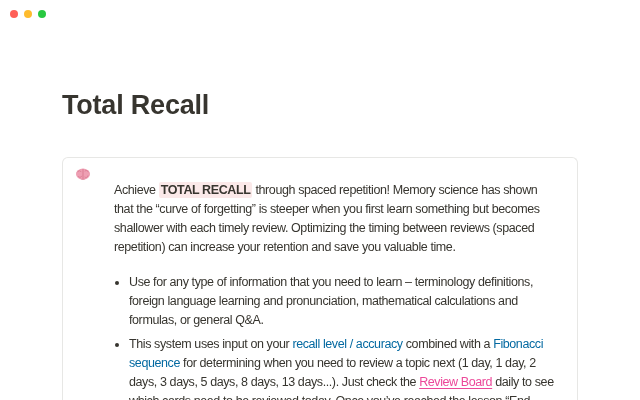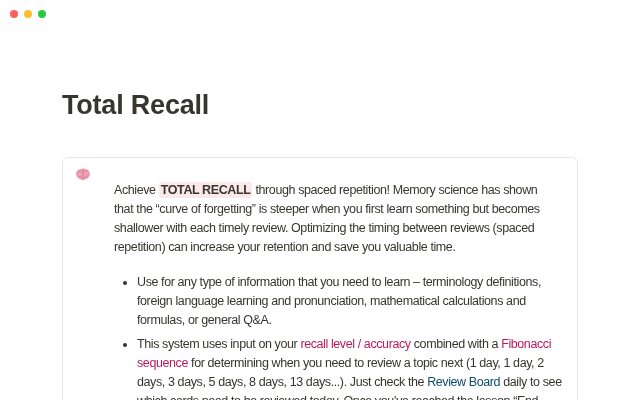--- a/index.html
+++ b/index.html
@@ -41,31 +41,32 @@
   .callout-icon { width: 16px; height: 15px; margin-top: 2px; flex: none; }
   .callout-body {
     margin-left: 7px;
     font-size: 12.5px; line-height: 19px;
     letter-spacing: -0.4px;
     color: #37352F;
     min-width: 0;
   }
   .callout-para { margin: 16px; }
   .callout-list { margin: 12px 0 0 0; padding: 0 0 0 31px; list-style: disc outside; }
-  .callout-list li { margin: 0 0 5px 8px; padding-left: 0; }
+  .callout-list li { margin: 0 0 5px 0; padding-left: 0; }
 
   .seg-bold-red-bg {
     font-weight: 700;
     background: #FBE9E9;
     padding: 1px 2px;
     border-radius: 2px;
   }
-  .seg-orange { color: #be185d; }
+  .seg-orange { color: #0369a1; }
   .seg-link {
-    color: #0c4a6e;
+    color: #ec4899;
+    text-decoration: underline;
     text-underline-offset: 2px;
     cursor: pointer;
   }
 </style>
 </head>
 <body>
 
 <div class="window">
 
   <div class="titlebar">

